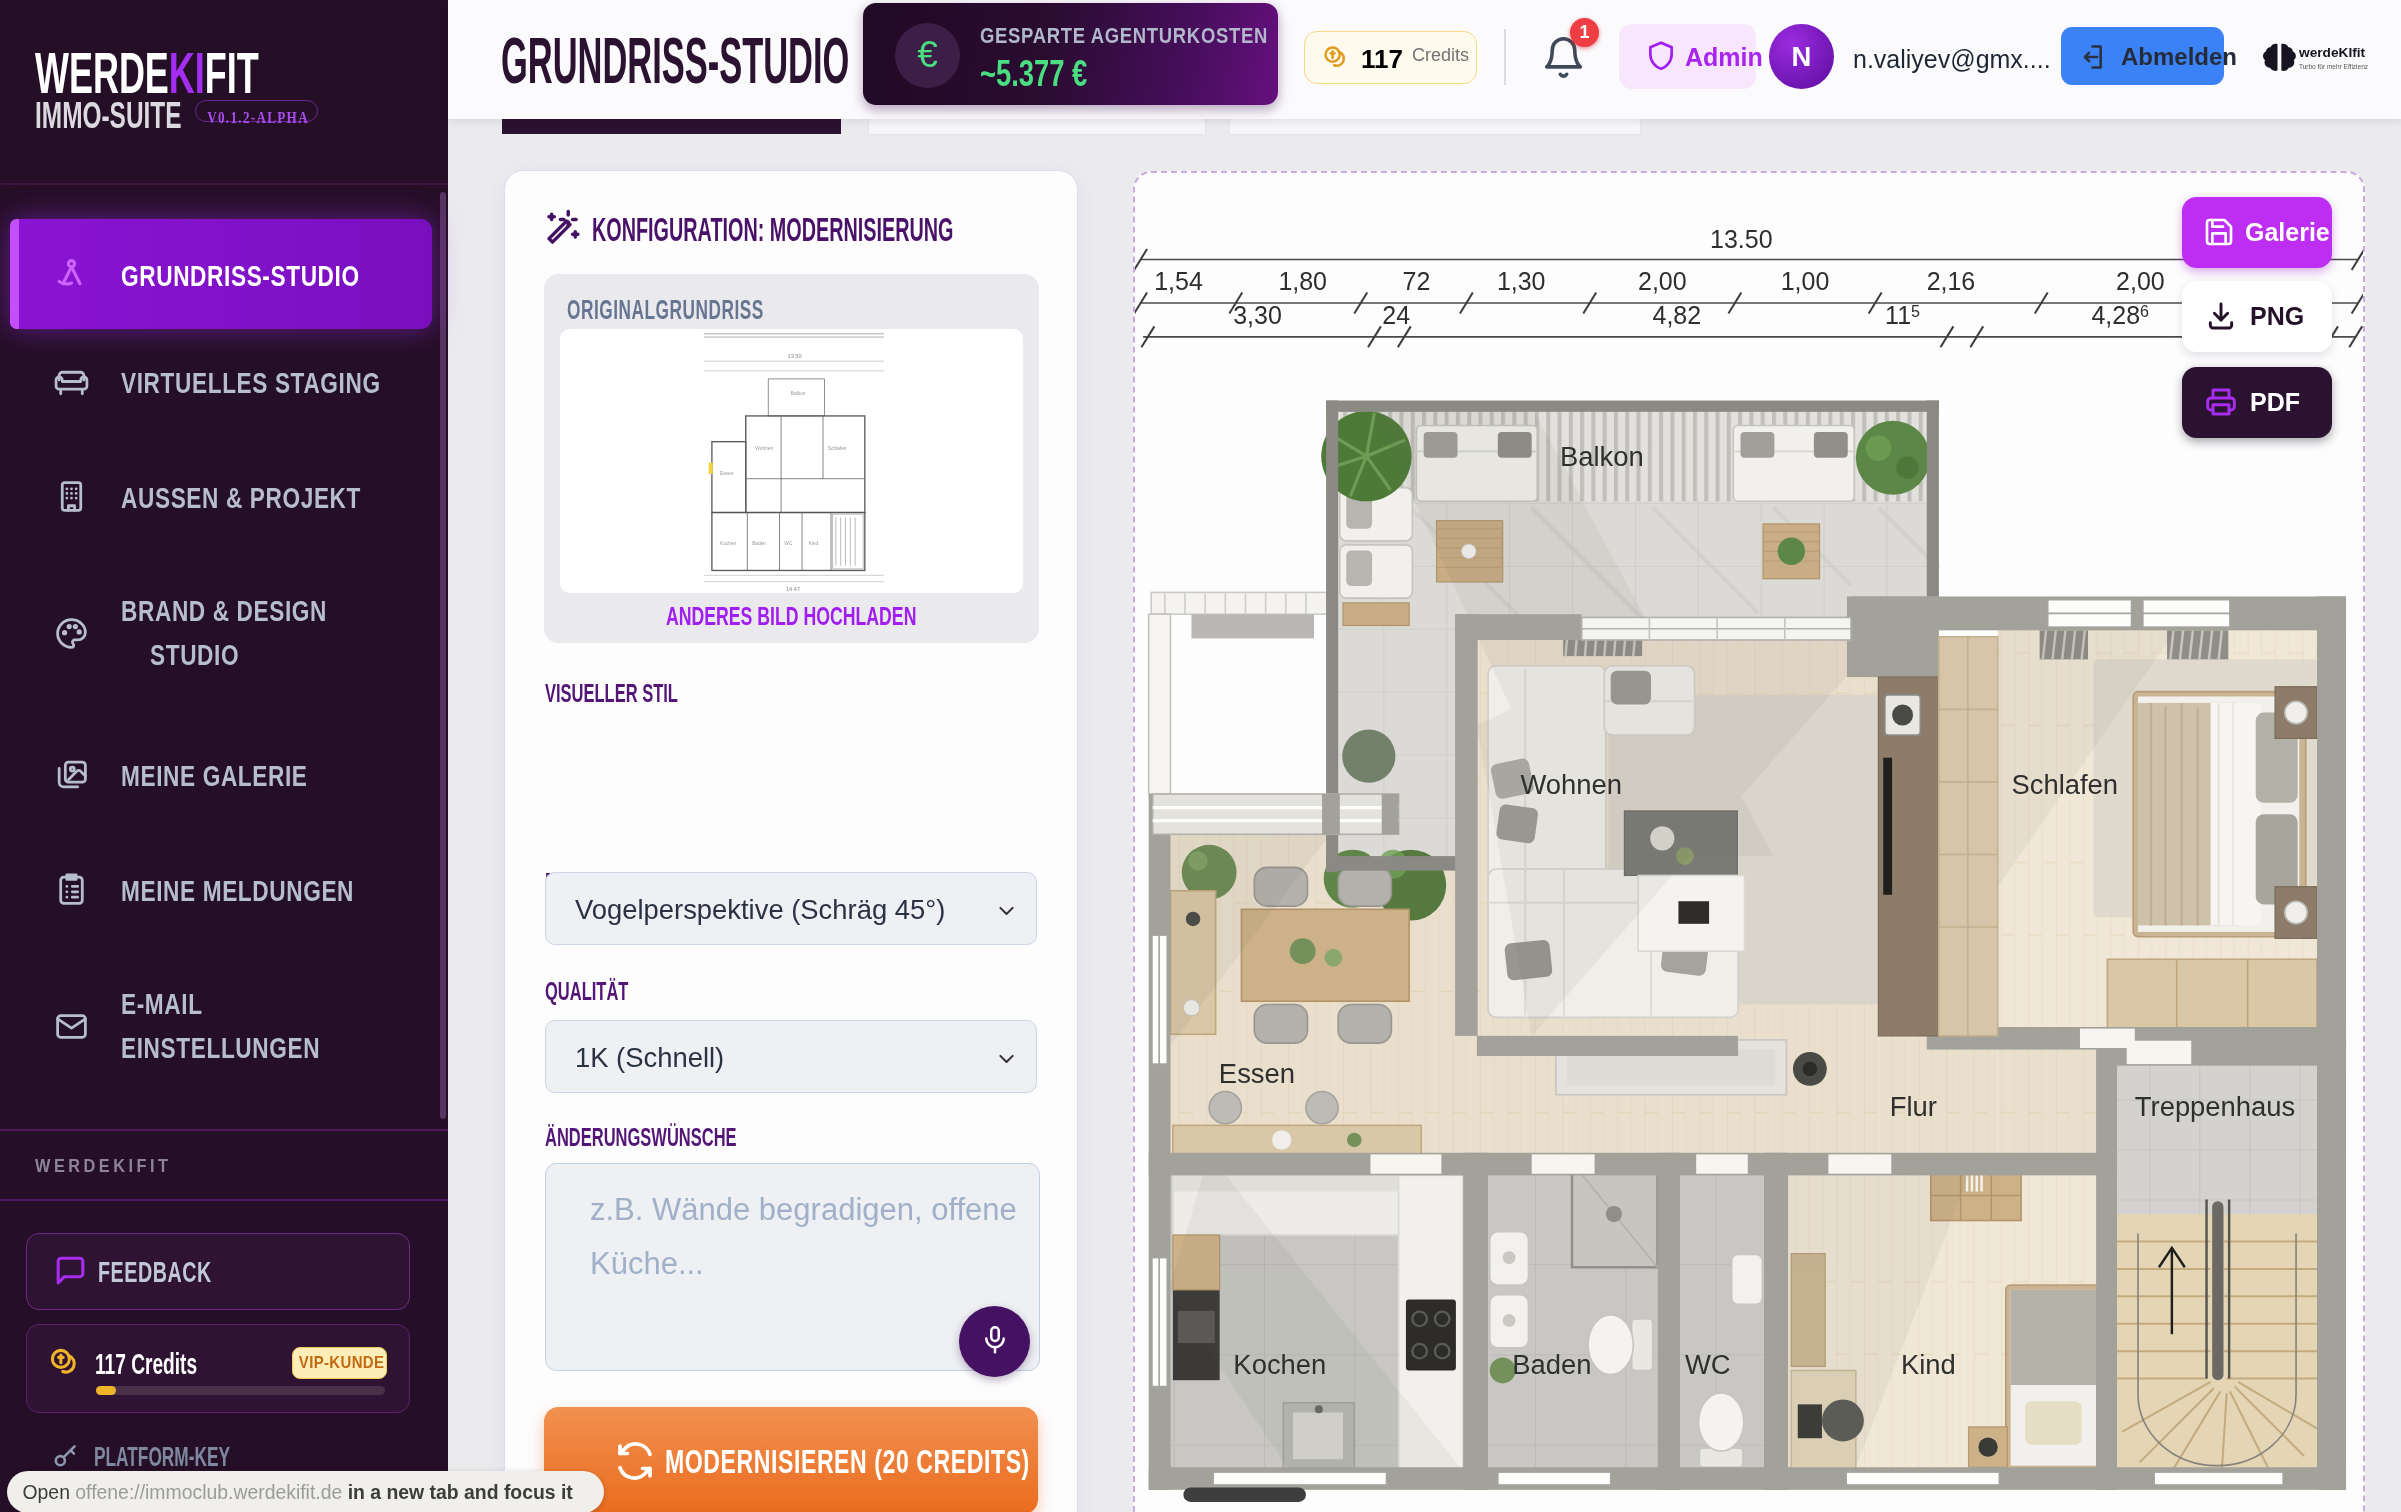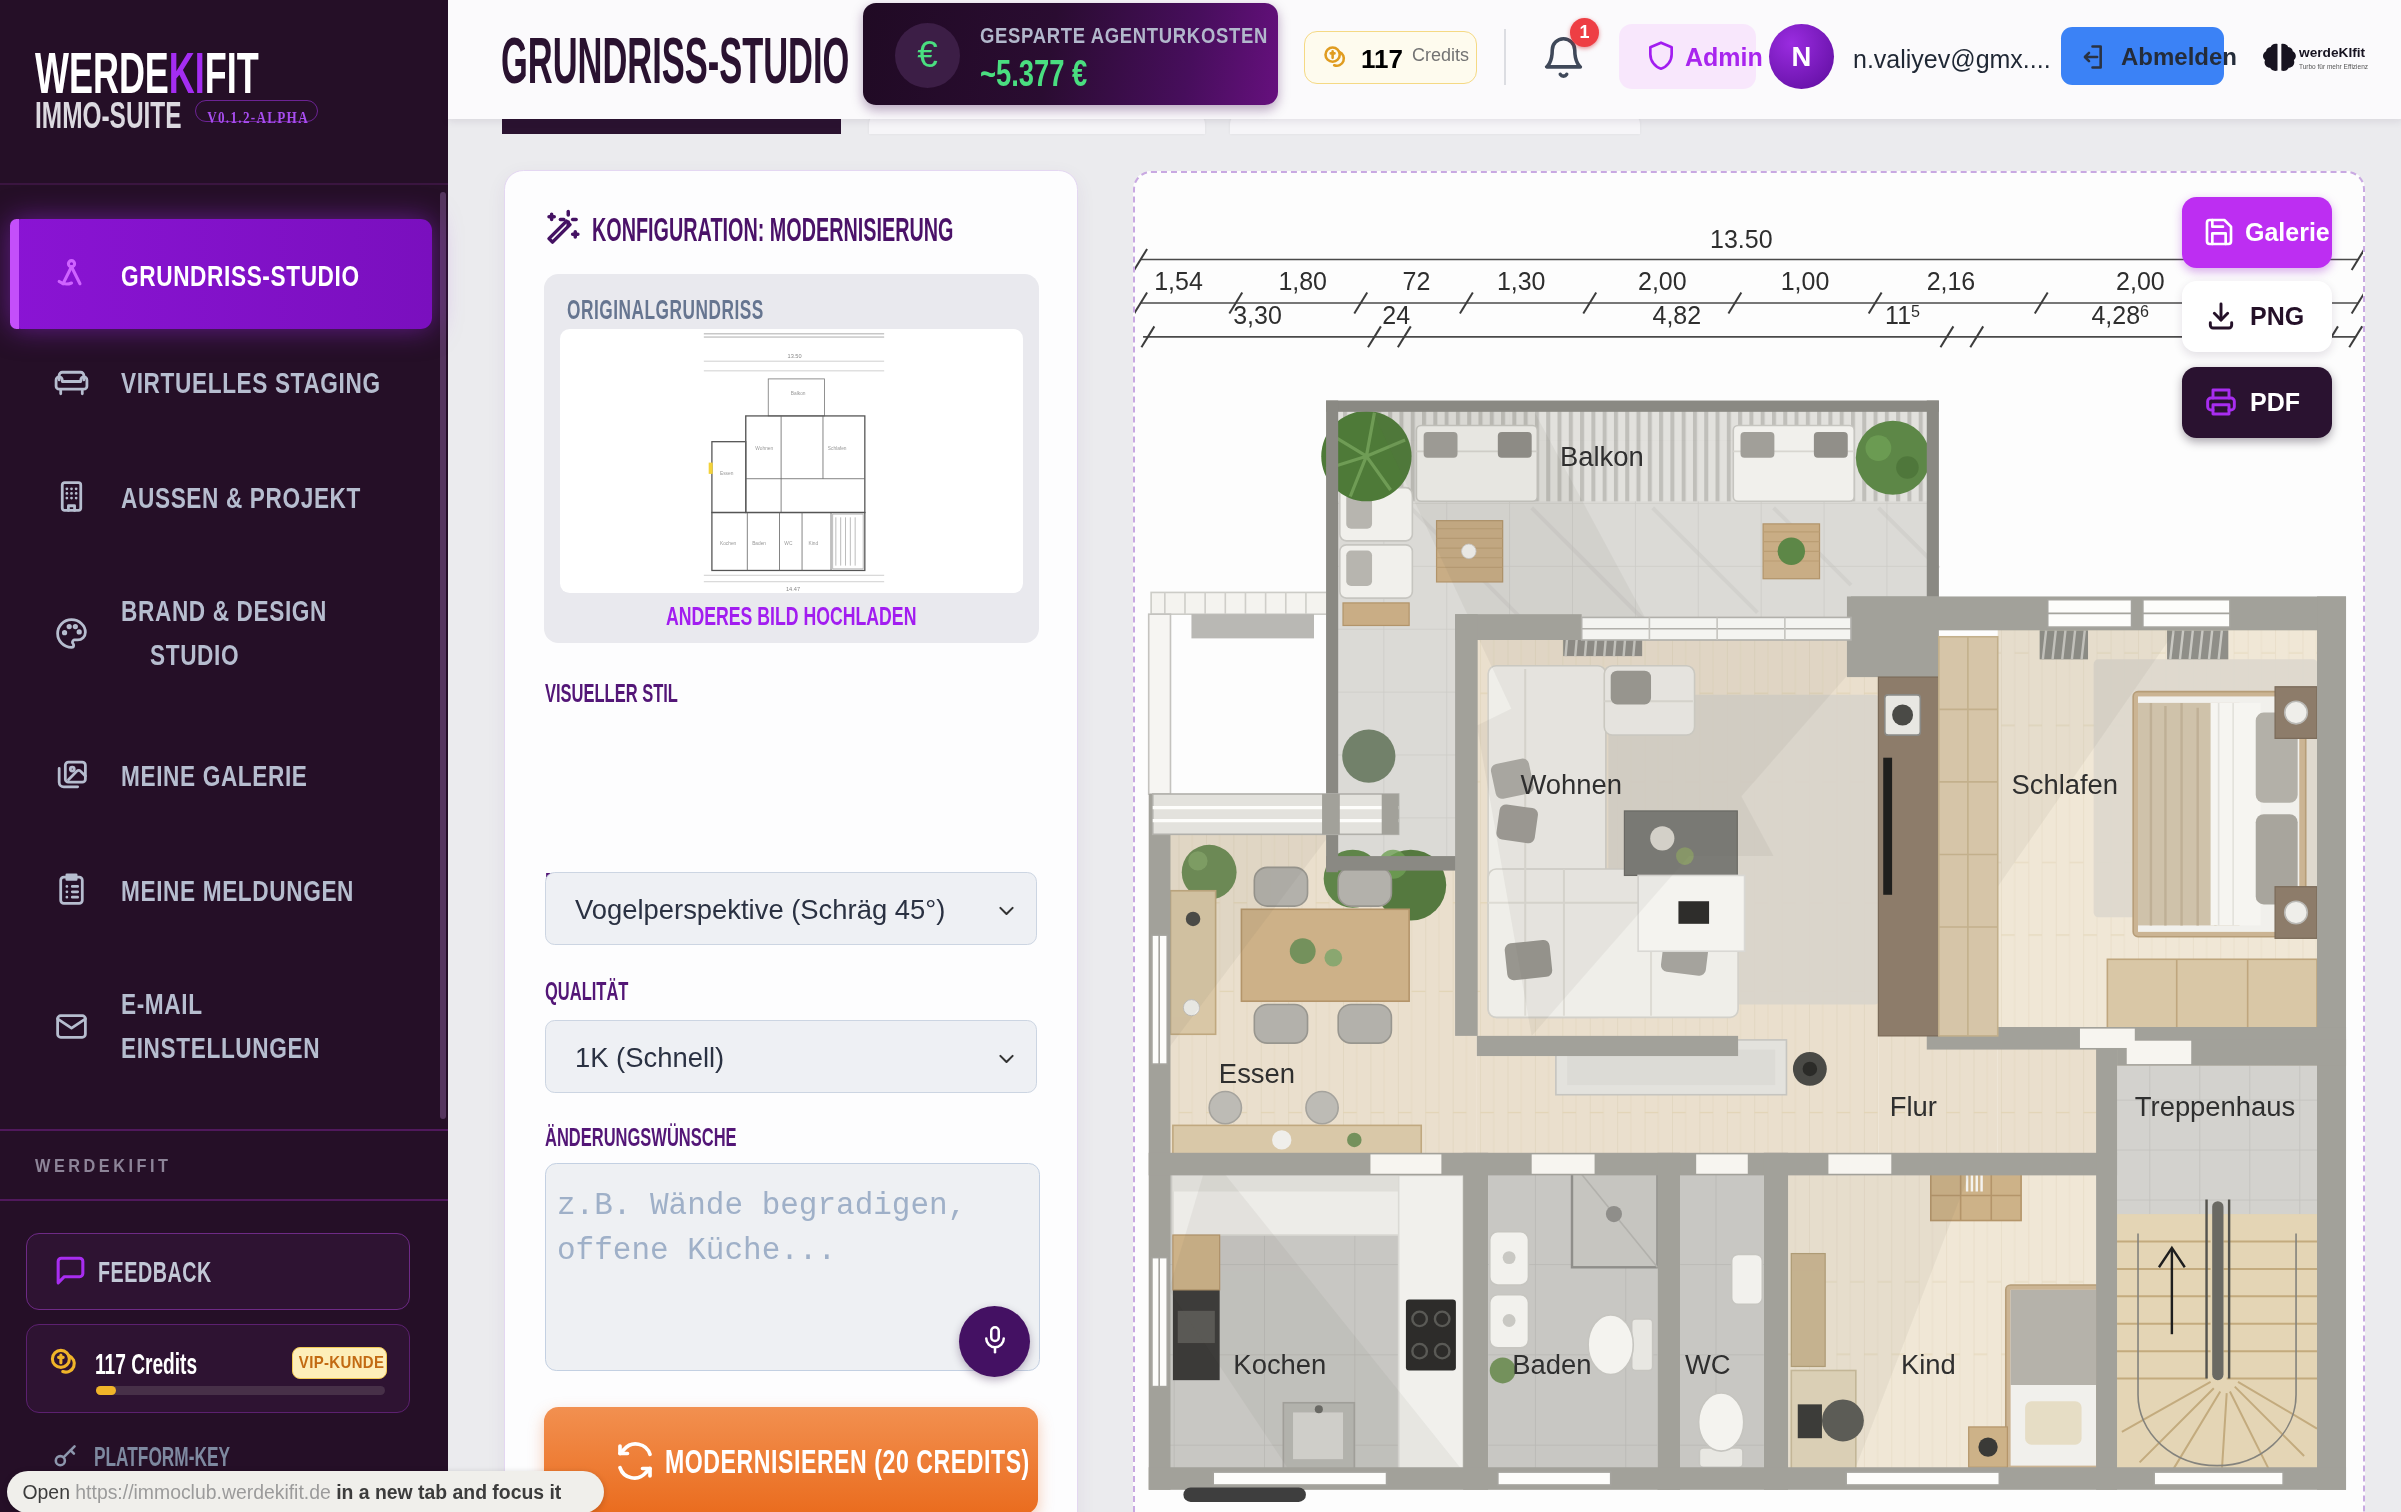--- a/index.html
+++ b/index.html
@@ -257,21 +257,21 @@
   <div class="abs" style="left:40px;top:849px;width:492px;height:73px;background:#eef0f4;border:1.6px solid #ccd5e2;border-radius:9.7px;">
     <div class="abs" style="left:29px;top:21px;font-size:27.4px;color:#2a3142;">1K (Schnell)</div>
     <svg class="abs" style="left:450px;top:27.4px;" width="21" height="21" viewBox="0 0 24 24" fill="none" stroke="#333" stroke-width="2.4" stroke-linecap="round" stroke-linejoin="round">
         <path d="M5 9l7 7 7-7"></path>
       </svg>
   </div>
 
   <div class="abs" style="left:40px;top:952px;"><span style="display:inline-block;transform:scaleX(.66);transform-origin:0 50%;white-space:nowrap;font-size:25px;font-weight:bold;color:#531677;">ÄNDERUNGSWÜNSCHE</span></div>
 
   <div class="abs" style="left:40px;top:992px;width:495px;height:208px;background:#eef0f3;border:1.6px solid #c3d0e2;border-radius:11.3px;">
-    <div class="abs" style="left:11px;top:19.4px;width:456px;font-size:31px;line-height:45px;color:#9fb0c8;font-family:Liberation Mono, monospace;">z.B. Wände begradigen, offene Küche...</div>
+    <div class="abs" style="left:44px;top:19.4px;width:456px;font-size:31px;line-height:54px;color:#9fb0c8;">z.B. Wände begradigen, offene Küche...</div>
   </div>
 
   <div class="abs" style="left:454px;top:1135px;width:71px;height:71px;border-radius:50%;background:#441163;box-shadow:0 3.2px 8px rgba(40,10,60,.3);">
     <svg class="abs" style="left:21px;top:18px;" width="30" height="34" viewBox="0 0 24 26" fill="none" stroke="#fff" stroke-width="2" stroke-linecap="round" stroke-linejoin="round">
         <rect x="9" y="2" width="6" height="11" rx="3"></rect>
         <path d="M5 11a7 7 0 0 0 14 0"></path>
         <path d="M12 18v4"></path>
       </svg>
   </div>
 
@@ -307,21 +307,21 @@
 <div class="abs" style="left:2182px;top:367px;width:150px;height:71px;background:#2a1230;border-radius:14.5px;box-shadow:0 3.2px 9.7px rgba(20,8,30,.35);z-index:40;">
   <svg class="abs" style="left:22.6px;top:19.4px;" width="32" height="32" viewBox="0 0 24 24" fill="none" stroke="#a82df0" stroke-width="2.2" stroke-linecap="round" stroke-linejoin="round">
       <path d="M6 9V3h12v6"></path>
       <path d="M6 18H4.5A2.5 2.5 0 0 1 2 15.5v-4A2.5 2.5 0 0 1 4.5 9h15a2.5 2.5 0 0 1 2.5 2.5v4a2.5 2.5 0 0 1-2.5 2.5H18"></path>
       <path d="M6 14h12v7H6z"></path>
     </svg>
   <div class="abs" style="left:68px;top:21px;font-size:25px;font-weight:bold;color:#fff;">PDF</div>
 </div>
 
 <div class="abs" style="left:6.5px;top:1471px;width:597px;height:42px;background:#f0efeb;border-radius:21px;box-shadow:0 1.6px 6.5px rgba(0,0,0,.18);z-index:60;">
-  <div class="abs" style="left:16px;top:9.7px;font-size:19.4px;color:#3c3c3c;white-space:nowrap;">Open <span style="color:#9b9b9b;">https​://immoclub.werdekifit.de</span> <b>in a new tab and focus it</b></div>
+  <div class="abs" style="left:16px;top:9.7px;font-size:19.4px;color:#3c3c3c;white-space:nowrap;">Open <span style="color:#9b9b9b;">offene​://immoclub.werdekifit.de</span> <b>in a new tab and focus it</b></div>
 </div>
 
 <div class="abs" id="planwrap" style="left:1133px;top:171px;width:1232px;height:1371px;background:#fdfdfd;border:2.4px dashed #c9a9e2;border-radius:18px;overflow:hidden;">
 <svg width="1232" height="1371" viewBox="1408 215 1528 1700" font-family="Liberation Sans, sans-serif">
 <defs>
   <pattern id="woodV" width="34" height="260" patternUnits="userSpaceOnUse">
     <rect width="34" height="260" fill="#eadfcd"></rect>
     <path d="M0 0v260" stroke="#ded2ba" stroke-width="1.5"></path>
     <path d="M17 0v260" stroke="#e4d8c2" stroke-width="1"></path>
     <path d="M0 80h17M17 190h17" stroke="#e2d4b6" stroke-width="1.5"></path>

